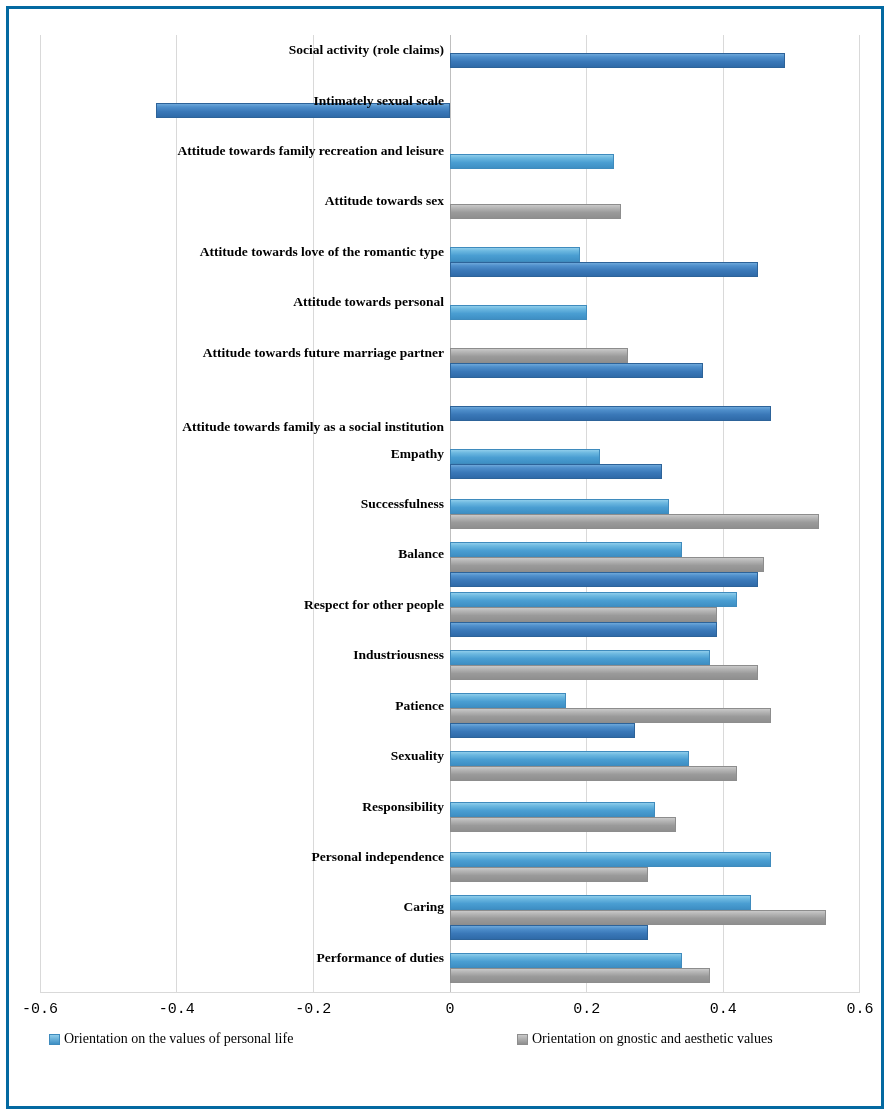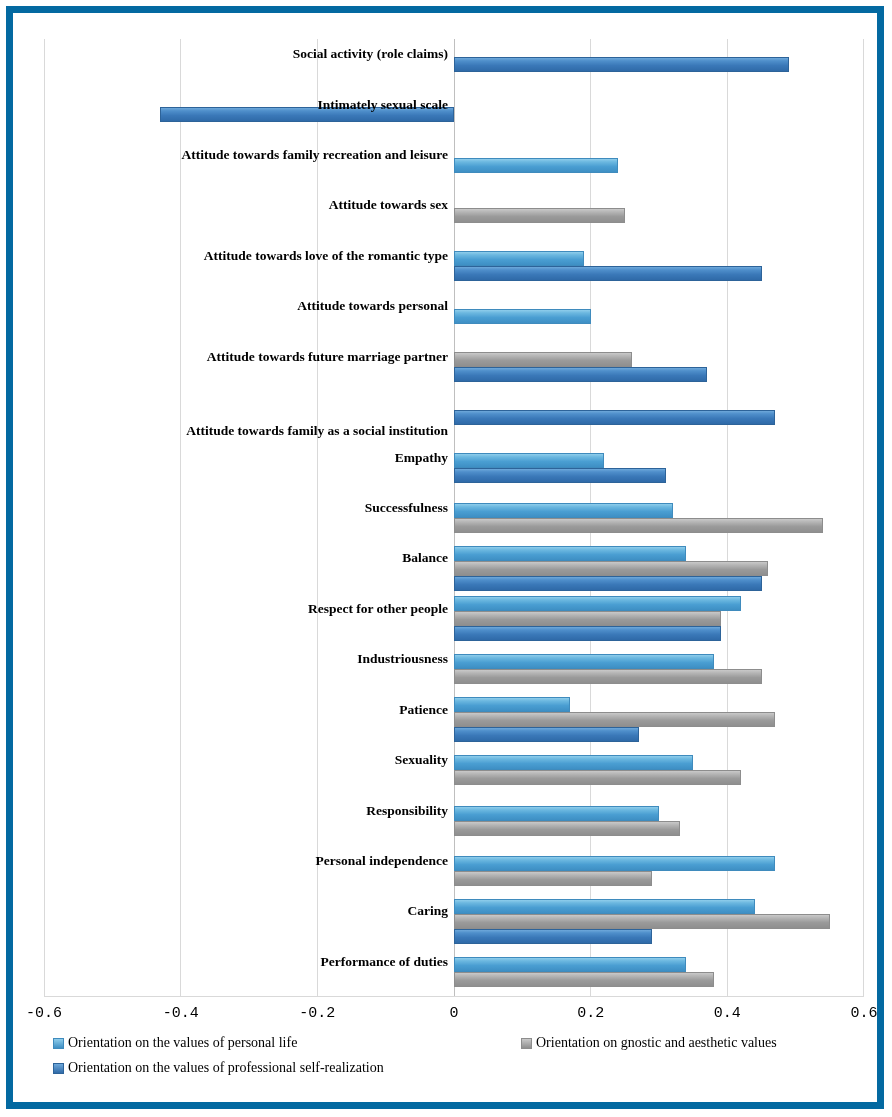--- a/index.html
+++ b/index.html
@@ -6,21 +6,21 @@
   body{
     width:892px;height:1117px;
     background:#ffffff;
     font-family:"Liberation Serif",serif;
     overflow:hidden;
   }
   #chart-frame{
     position:absolute;
     left:6px;top:6px;
     width:878px;height:1103px;
-    border:7px solid #0369a1;
+    border:3px solid #0369a1;
     background:#ffffff;
     box-sizing:border-box;
   }
   
   #plot{
     position:absolute;
     left:31px;        
     top:26px;
     width:820px;      
     height:958px;
@@ -238,21 +238,15 @@
     <div class="legend-row">
       <div class="legend-item wide">
         <span class="swatch s1"></span>
         <span>Orientation on the values of personal life</span>
       </div>
       <div class="legend-item">
         <span class="swatch s2"></span>
         <span>Orientation on gnostic and aesthetic values</span>
       </div>
     </div>
-    <div class="legend-row">
-      <div class="legend-item">
-        <span class="swatch s3"></span>
-        <span>Orientation on the values of professional self-realization</span>
-      </div>
-    </div>
   </div>
 
 </div>
 
 </body></html>

